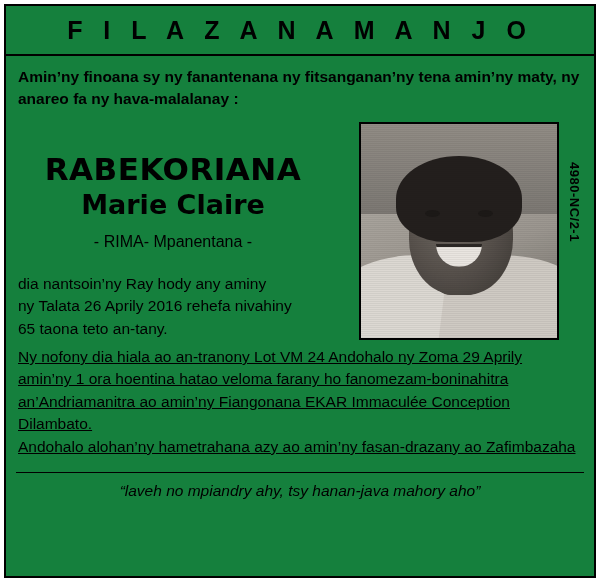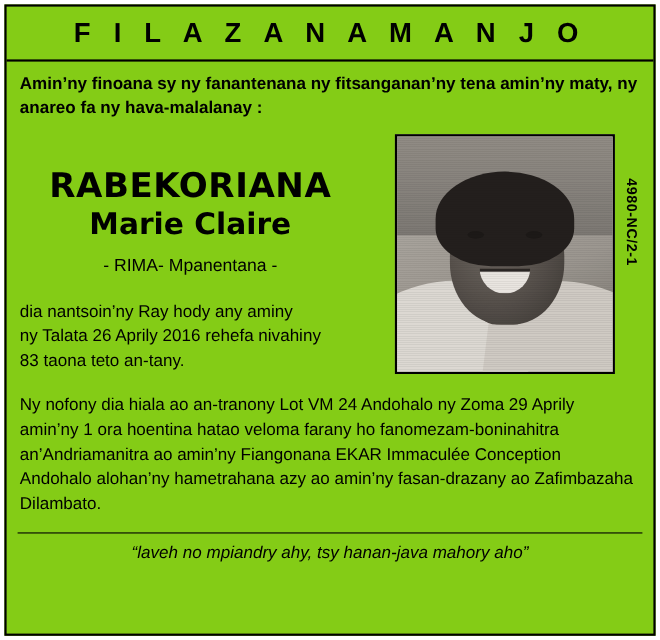--- a/index.html
+++ b/index.html
@@ -20,21 +20,21 @@
     overflow: hidden;
   }
   .notice {
     position: absolute;
     left: 4px;
     top: 4px;
     width: 592px;
     height: 574px;
     box-sizing: border-box;
     border: 2px solid #000000;
-    background: #84cc16;
+    background: #15803d;
   }
   .header {
     text-align: center;
     font-size: 25px;
     font-weight: bold;
     letter-spacing: 7px;
     padding: 10px 0 9px 0;
     border-bottom: 2px solid #000000;
     font-family: "Liberation Sans", sans-serif;
   }
@@ -206,21 +206,22 @@
     font-weight: bold;
     letter-spacing: 0.5px;
     margin-left: 8px;
     padding-top: 40px;
     white-space: nowrap;
   }
   .para {
     font-size: 15.5px;
     line-height: 1.45;
     text-align: justify;
-    margin: 18px 12px 0 12px;
+    margin: 6px 12px 0 12px;
+    text-decoration: underline;
   }
   .para .line {
     display: block;
     white-space: nowrap;
   }
   .quote-sep {
     border-top: 1.5px solid #000000;
     margin: 14px 10px 0 10px;
   }
   .quote {
@@ -249,21 +250,21 @@
       <div class="mid">
 
         <div class="left-col">
           <div class="name-main">RABEKORIANA</div>
           <div class="name-second">Marie Claire</div>
           <div class="name-sub">- RIMA- Mpanentana -</div>
 
           <div class="detail">
             <span class="line">dia nantsoin’ny Ray hody any aminy</span>
             <span class="line">ny Talata 26 Aprily 2016 rehefa nivahiny</span>
-            <span class="line">83 taona teto an-tany.</span>
+            <span class="line">65 taona teto an-tany.</span>
           </div>
         </div>
 
         <div class="photo-wrap">
           <div class="photo">
             <div class="bg"></div>
             <div class="wall"></div>
             <div class="shoulder-l"></div>
             <div class="shoulder-r"></div>
             <div class="neck"></div>
@@ -277,21 +278,21 @@
           <div class="ref">4980-NC/2-1</div>
         </div>
 
       </div>
     </div>
 
     <div class="para">
       <span class="line">Ny nofony dia hiala ao an-tranony Lot VM 24 Andohalo ny Zoma 29 Aprily</span>
       <span class="line">amin’ny 1 ora hoentina hatao veloma farany ho fanomezam-boninahitra</span>
       <span class="line">an’Andriamanitra ao amin’ny Fiangonana EKAR Immaculée Conception</span>
+      <span class="line">Dilambato.</span>
       <span class="line">Andohalo alohan’ny hametrahana azy ao amin’ny fasan-drazany ao Zafimbazaha</span>
-      <span class="line">Dilambato.</span>
     </div>
 
     <div class="quote-sep"></div>
     <div class="quote">“laveh no mpiandry ahy, tsy hanan-java mahory aho”</div>
 
   </div>
 </div>
 
 </body></html>

